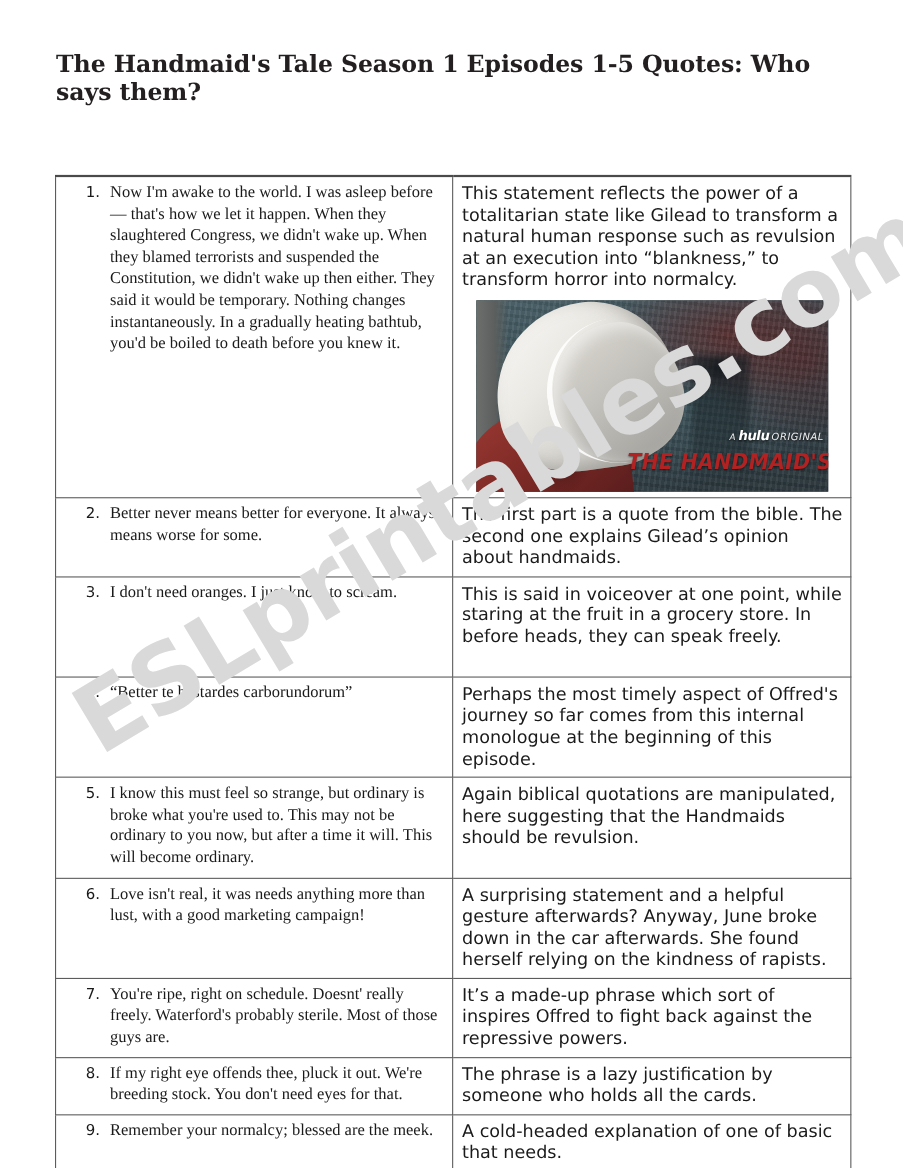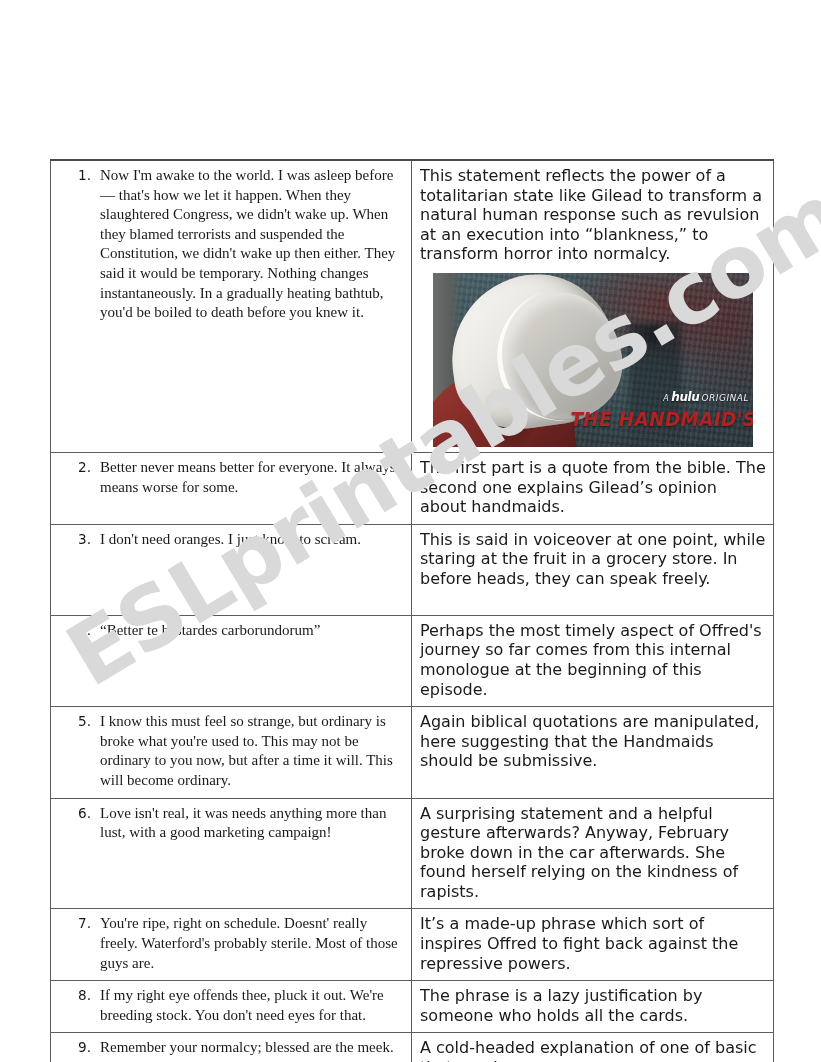--- a/index.html
+++ b/index.html
@@ -296,20 +296,21 @@
   }
 </style>
 </head>
 <body>
 
 <div class="page">
 
   <div class="watermark">ESLprintables.com</div>
 
   <div class="doc-header">
+    <h1 class="doc-title">The Handmaid's Tale Season 1 Episodes 1-5 Quotes: Who says them?</h1>
   </div>
 
   <table class="quote-table">
     <tbody>
 
       <tr class="row-first">
         <td class="col-left">
           <div class="q-wrap">
             <div class="q-num">1.</div>
             <div class="q-text">Now I'm awake to the world. I was asleep before — that's how we let it happen. When they slaughtered Congress, we didn't wake up. When they blamed terrorists and suspended the Constitution, we didn't wake up then either. They said it would be temporary. Nothing changes instantaneously. In a gradually heating bathtub, you'd be boiled to death before you knew it.</div>
@@ -378,33 +379,33 @@
       </tr>
 
       <tr>
         <td class="col-left">
           <div class="q-wrap">
             <div class="q-num">5.</div>
             <div class="q-text">I know this must feel so strange, but ordinary is broke what you're used to. This may not be ordinary to you now, but after a time it will. This will become ordinary.</div>
           </div>
         </td>
         <td class="col-right">
-          <div class="c-text">Again biblical quotations are manipulated, here suggesting that the Handmaids should be submissive.</div>
+          <div class="c-text">Again biblical quotations are manipulated, here suggesting that the Handmaids should be revulsion.</div>
         </td>
       </tr>
 
       <tr>
         <td class="col-left">
           <div class="q-wrap">
             <div class="q-num">6.</div>
             <div class="q-text">Love isn't real, it was needs anything more than lust, with a good marketing campaign!</div>
           </div>
         </td>
         <td class="col-right">
-          <div class="c-text">A surprising statement and a helpful gesture afterwards? Anyway, February broke down in the car afterwards. She found herself relying on the kindness of rapists.</div>
+          <div class="c-text">A surprising statement and a helpful gesture afterwards? Anyway, June broke down in the car afterwards. She found herself relying on the kindness of rapists.</div>
         </td>
       </tr>
 
       <tr>
         <td class="col-left">
           <div class="q-wrap">
             <div class="q-num">7.</div>
             <div class="q-text">You're ripe, right on schedule. Doesnt' really freely. Waterford's probably sterile. Most of those guys are.</div>
           </div>
         </td>

